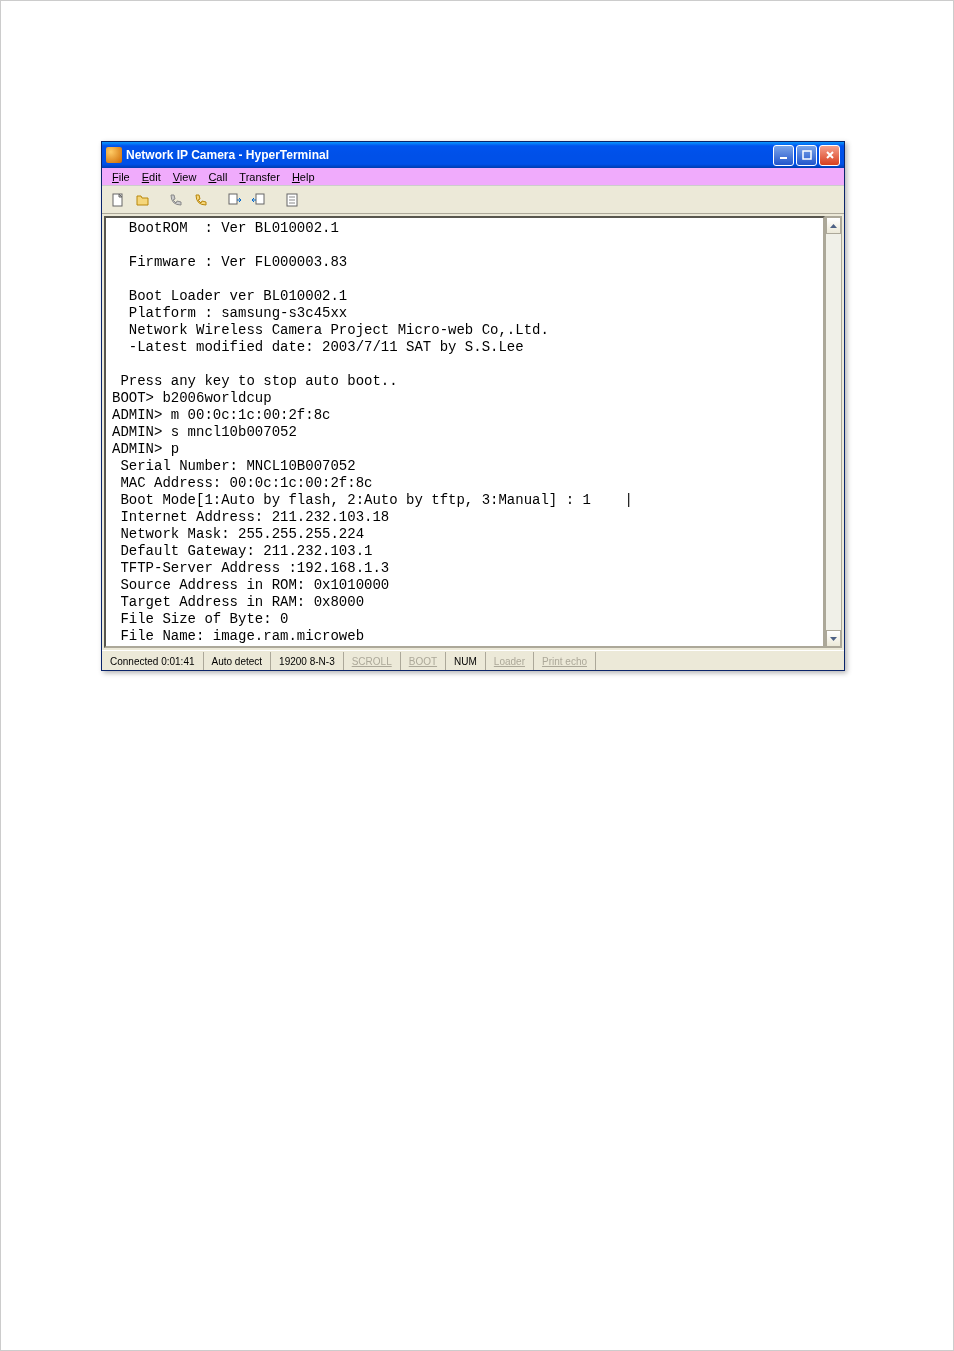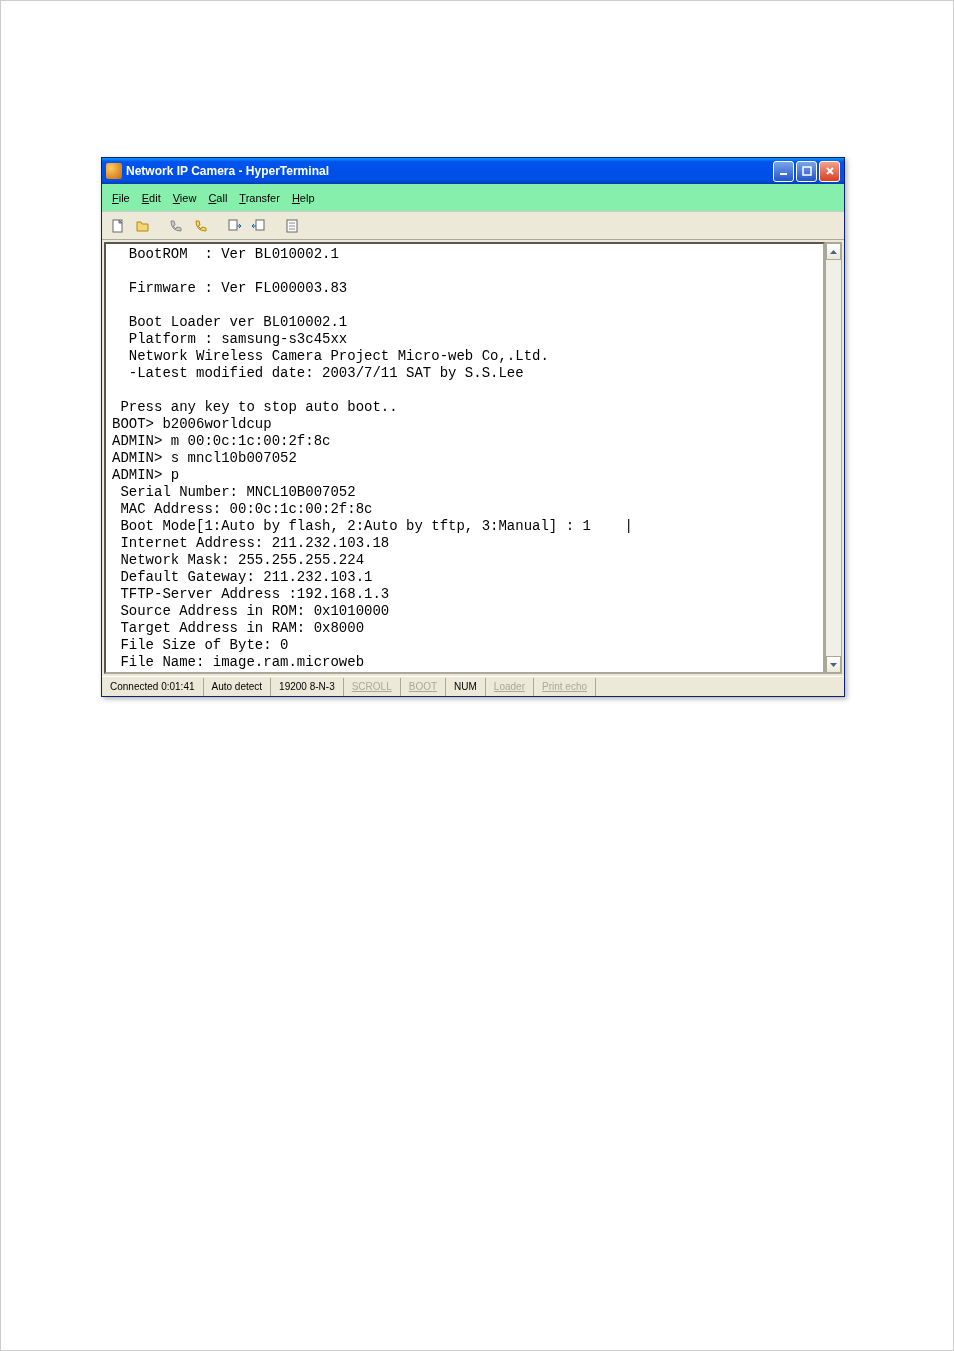--- a/index.html
+++ b/index.html
@@ -15,21 +15,21 @@
     .page {
       width: 954px;
       height: 1351px;
       position: relative;
       background: #fff;
       border: 1px solid #ccc;
     }
     .window {
       position: absolute;
       left: 100px;
-      top: 156px;
+      top: 140px;
       width: 744px;
       background: #ece9d8;
       border: 1px solid #0a246a;
       box-shadow: 2px 2px 5px rgba(0,0,0,0.3);
     }
     .titlebar {
       height: 26px;
       background: linear-gradient(to bottom, #3a6ea5 0%, #0a4aa5 50%, #0a3d9b 100%);
       background: linear-gradient(to right, #0a246a 0%, #3a6ea5 3%, #0a56c8 50%, #2e7bde 100%);
       background: linear-gradient(to bottom, #0997ff 0%, #0053ee 15%, #0050e8 50%, #0050e8 85%, #003bb0 100%);
@@ -70,22 +70,22 @@
       color: #fff;
       cursor: pointer;
     }
     .win-btn.min, .win-btn.max {
       background: linear-gradient(to bottom, #7ba4e8, #2255cc);
     }
     .win-btn.close {
       background: linear-gradient(to bottom, #f5a08c, #d83f1f);
     }
     .menubar {
-      height: 28px;
-      background: #86efac;
+      height: 18px;
+      background: #f0abfc;
       display: flex;
       align-items: center;
       padding: 0 4px;
       font-size: 11px;
       color: #000;
       border-bottom: 1px solid #ccc;
     }
     .menubar .menu-item {
       padding: 2px 6px;
       cursor: pointer;
@@ -154,21 +154,21 @@
     }
     .vscroll .strack {
       flex: 1;
       background: #f0f0e8;
     }
     .statusbar {
       height: 20px;
       background: #ece9d8;
       border-top: 1px solid #fff;
       display: flex;
-      align-items: center;
+      align-items: flex-end;
       font-size: 10px;
       color: #444;
     }
     .statusbar .cell {
       padding: 0 8px;
       border-right: 1px solid #aca899;
       height: 18px;
       display: flex;
       align-items: center;
     }

